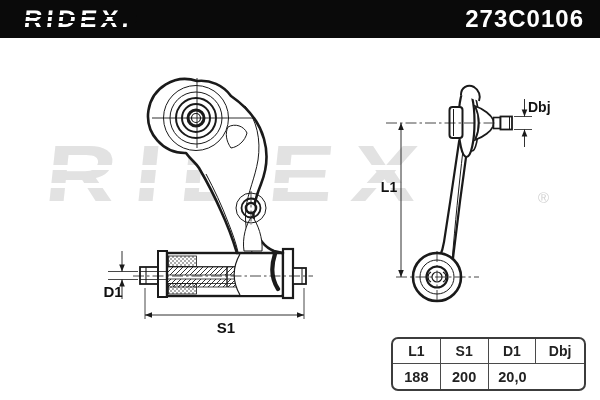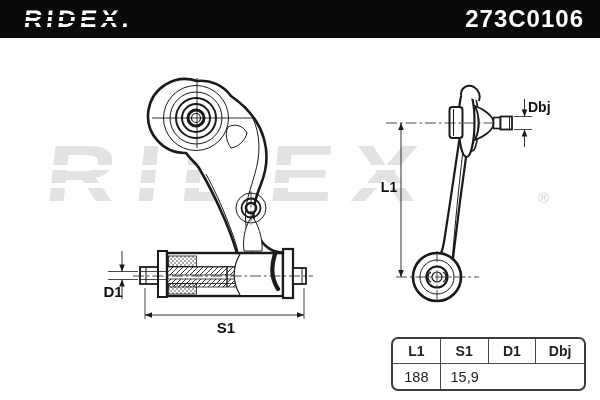--- a/index.html
+++ b/index.html
@@ -30,21 +30,21 @@
   
   .drawing { position:absolute; left:0; top:0; z-index:10; }
   .dim-label { font:700 14px "Liberation Sans", sans-serif; fill:#111; }
   .dim-label-lg { font:700 15px "Liberation Sans", sans-serif; fill:#111; }
 
   
   .spec-table { position:absolute; left:391px; top:337px; width:195px; z-index:20;
                 background:#fff; border:2px solid #3c3c3c; border-radius:7px;
                 overflow:hidden; display:grid; grid-template-columns:repeat(4,1fr); }
   .spec-cell { height:25px; display:flex; align-items:center; justify-content:center;
-               color:#222; border-right:1.5px solid #4a4a4a; }
+               color:#222; border-right:1.5px solid #4a4a4a;font-weight:bold; }
   .spec-cell.last { border-right:none; }
   .spec-cell.head { font-weight:700; font-size:14px; border-bottom:1.5px solid #4a4a4a; }
   .spec-cell.value { font-size:14.5px; }
 </style>
 </head>
 <body>
 
 <div class="stage">
 
   <div class="topbar">
@@ -212,16 +212,17 @@
       <text class="dim-label" x="528" y="112" text-anchor="start" stroke="none">Dbj</text>
     </g>
   </svg>
 
   <div class="spec-table">
     <div class="spec-cell head">L1</div>
     <div class="spec-cell head">S1</div>
     <div class="spec-cell head">D1</div>
     <div class="spec-cell head last">Dbj</div>
     <div class="spec-cell value">188</div>
-    <div class="spec-cell value last">15,9</div>
+    <div class="spec-cell value">200</div>
+    <div class="spec-cell value last">20,0</div>
   </div>
 
 </div>
 
 </body></html>

